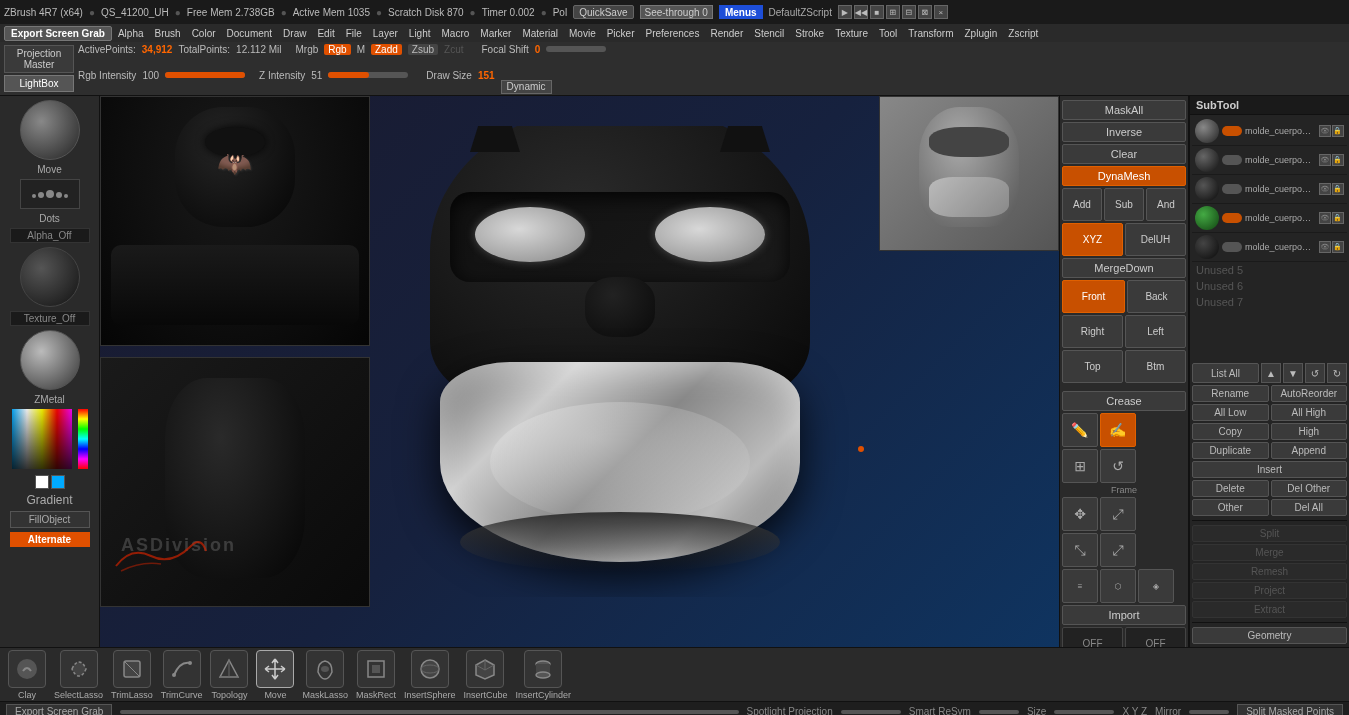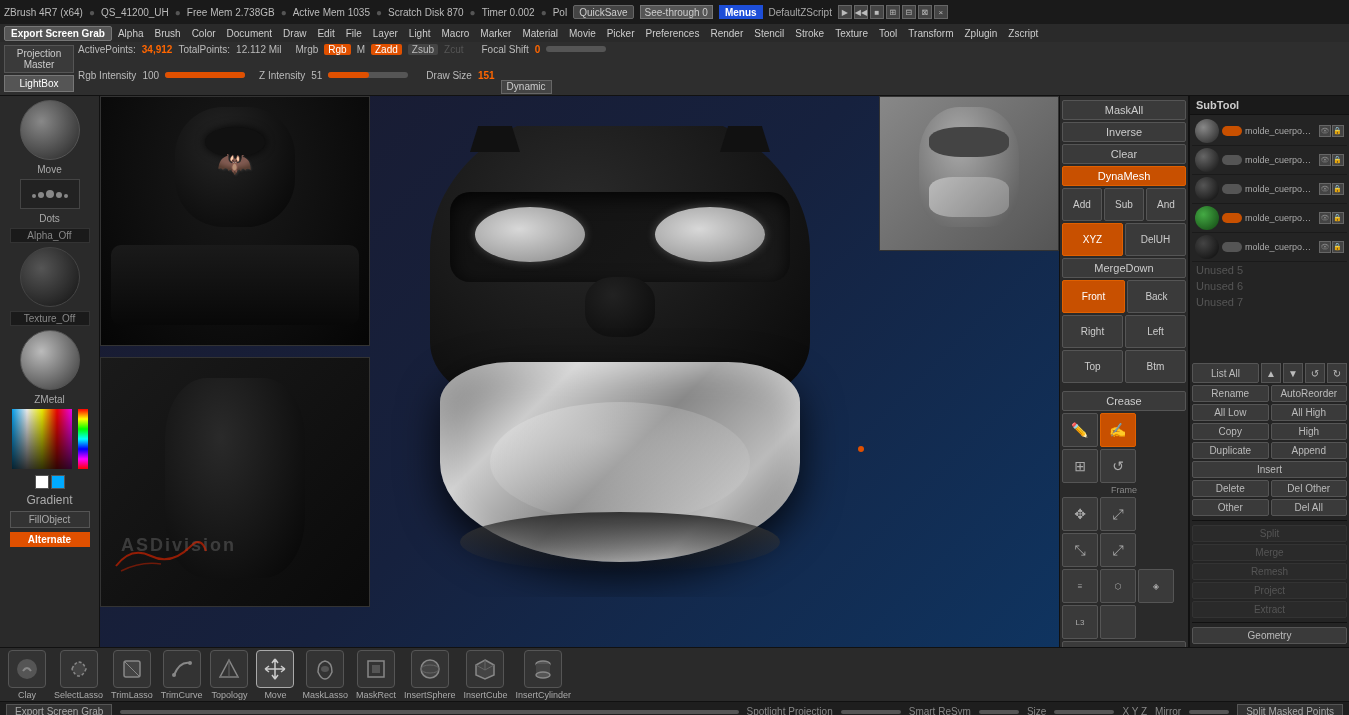--- a/index.html
+++ b/index.html
@@ -836,24 +836,20 @@
     </div>
     <div class="rp-row">
       <div class="icon-btn">⤡</div>
       <div class="icon-btn">⤢</div>
     </div>
     <div class="rp-row">
       <div class="icon-btn" style="font-size:8px;">≡</div>
       <div class="icon-btn" style="font-size:8px;">⬡</div>
       <div class="icon-btn" style="font-size:8px;">◈</div>
     </div>
-    <div class="rp-row">
-      <div class="icon-btn" style="font-size:8px;">L3</div>
-      <div class="icon-btn" style="font-size:8px;background:#3a3a3a;"></div>
-    </div>
     <button class="rp-btn">Import</button>
     <div style="display:flex;gap:2px;">
       <button class="rp-btn small dark">OFF</button>
       <button class="rp-btn small dark">OFF</button>
     </div>
     <div style="width:40px;height:40px;background:radial-gradient(circle at 40% 35%,#a85000,#3a1500);border-radius:50%;margin:2px auto;"></div>
   </div>
 
   <div class="subtool-panel">
     <div class="subtool-header">SubTool</div>

